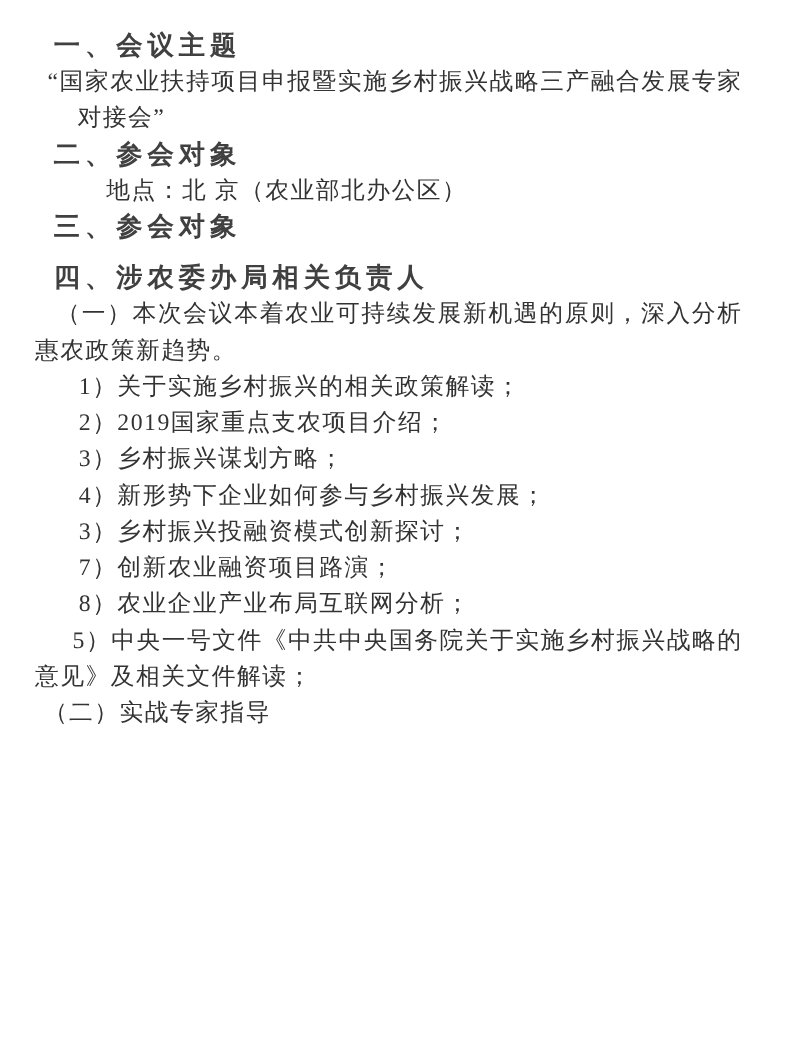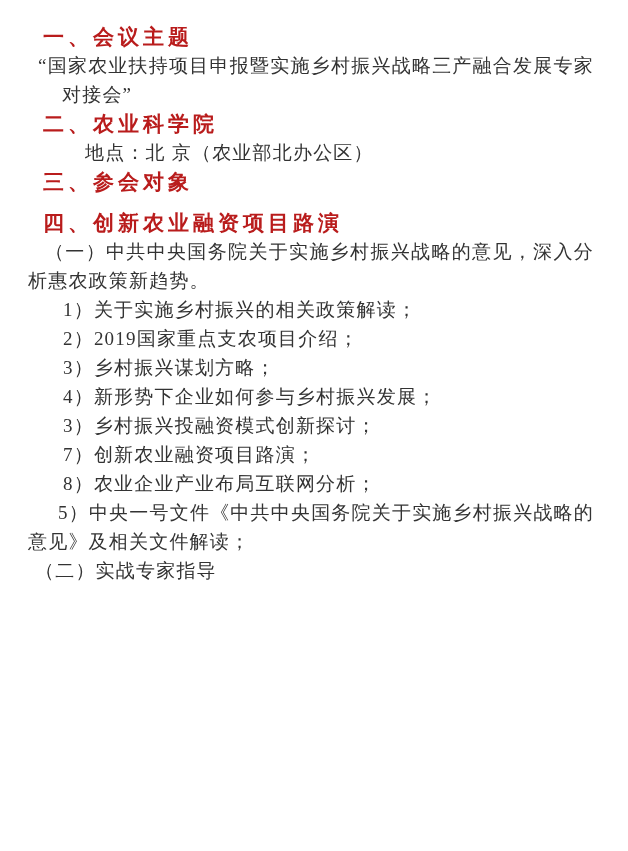--- a/index.html
+++ b/index.html
@@ -19,21 +19,21 @@
     line-height: 29px;
     letter-spacing: 1.2px;
     text-align: justify;
   }
   
   .h {
     font-family: "Liberation Sans", "DejaVu Sans", sans-serif;
     font-weight: 700;
     font-size: 21px;
     letter-spacing: 4px;
-    color: #b91c1c;
+    color: #404040;
     line-height: 29px;
     text-align: left;
     margin-left: 15px;
     white-space: nowrap;
   }
   .h-gap { margin-top: 12px; }
   
   .theme { padding-left: 34px; text-indent: -24px; }
   
   .info { padding-left: 57px; white-space: nowrap; }
@@ -47,25 +47,25 @@
   .item-wrap { text-indent: 30px; }
   
   .sub2 { text-indent: 7px; }
 </style>
 </head>
 <body>
 
 <div class="doc">
   <div class="h">一、会议主题</div>
   <p class="theme">“国家农业扶持项目申报暨实施乡村振兴战略三产融合发展专家对接会”</p>
-  <div class="h">二、农业科学院</div>
+  <div class="h">二、参会对象</div>
   <p class="info">地点：北 京（农业部北办公区）</p>
   <div class="h">三、参会对象</div>
-  <div class="h h-gap">四、创新农业融资项目路演</div>
-  <p class="sub">（一）中共中央国务院关于实施乡村振兴战略的意见，深入分析惠农政策新趋势。</p>
+  <div class="h h-gap">四、涉农委办局相关负责人</div>
+  <p class="sub">（一）本次会议本着农业可持续发展新机遇的原则，深入分析惠农政策新趋势。</p>
   <p class="item">1）关于实施乡村振兴的相关政策解读；</p>
   <p class="item">2）2019国家重点支农项目介绍；</p>
   <p class="item">3）乡村振兴谋划方略；</p>
   <p class="item">4）新形势下企业如何参与乡村振兴发展；</p>
   <p class="item">3）乡村振兴投融资模式创新探讨；</p>
   <p class="item">7）创新农业融资项目路演；</p>
   <p class="item">8）农业企业产业布局互联网分析；</p>
   <p class="item-wrap">5）中央一号文件《中共中央国务院关于实施乡村振兴战略的意见》及相关文件解读；</p>
   <p class="sub2">（二）实战专家指导</p>
 </div>

